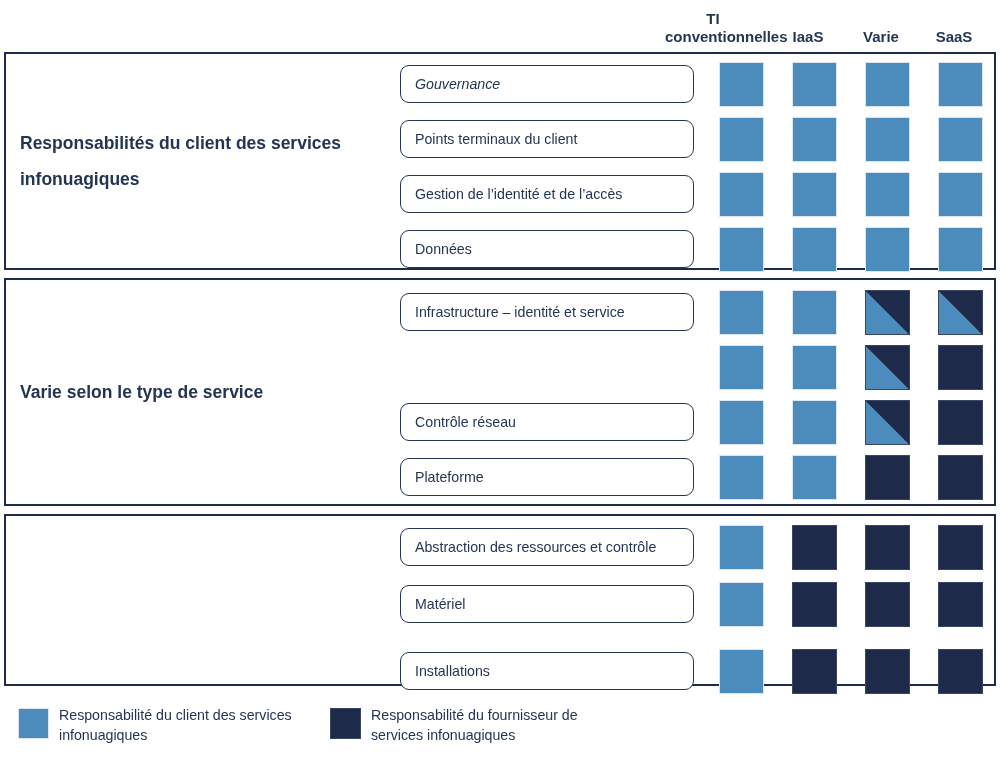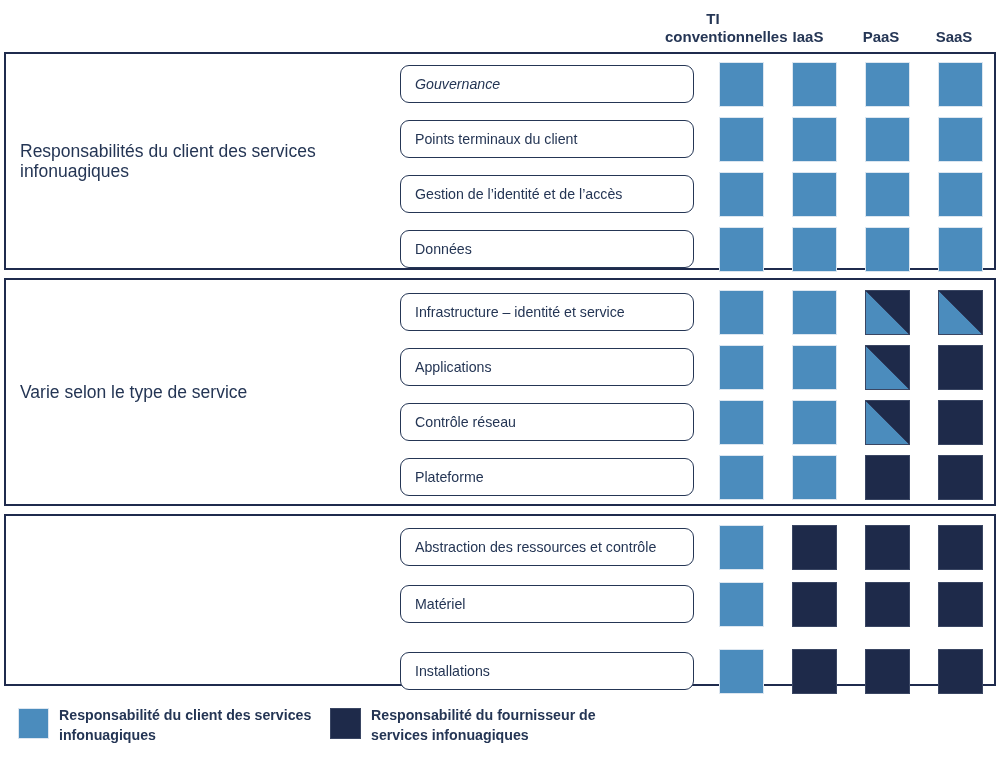--- a/index.html
+++ b/index.html
@@ -51,24 +51,25 @@
     position: relative;
     width: 100%;
     height: 100%;
   }
 
   .section-label {
     position: absolute;
     left: 14px;
     font-size: 17.5px;
     color: #243554;
-    line-height: 20px;
+    line-height: 36px;
     width: 370px;
     top: 50%;
     transform: translateY(-50%);
+    font-weight: bold;
   }
 
   
   .row {
     position: absolute;
     left: 0;
     width: 100%;
     height: 38px;
   }
 
@@ -107,21 +108,20 @@
     border-color: #3a4663;
   }
 
   
   .legend {
     position: absolute;
     left: 0;
     top: 700px;
     width: 1000px;
     height: 59px;
-    font-weight: bold;
   }
   .legend-item {
     position: absolute;
     display: flex;
     align-items: flex-start;
   }
   .legend-swatch {
     width: 31px;
     height: 31px;
     flex: 0 0 31px;
@@ -138,21 +138,21 @@
   }
 </style>
 </head>
 <body>
 
 <div id="chart-root">
 
   <div class="col-headers">
       <div class="col-header" style="left: 665px;">TI conventionnelles</div>
       <div class="col-header" style="left: 760px;">IaaS</div>
-      <div class="col-header" style="left: 833px;">PaaS</div>
+      <div class="col-header" style="left: 833px;">Varie</div>
       <div class="col-header" style="left: 906px;">SaaS</div>
     </div>
 
   <div id="sections-host">
       <div class="section" style="top: 52px; height: 218px;">
         <div class="section-inner">
           <div class="section-label">Responsabilités du client des services infonuagiques</div>
           <div class="row" style="top: 11px; font-style: italic;">
             <div class="pill">Gouvernance</div>
             <div class="cell client" style="left: 713px;"></div>
@@ -187,21 +187,20 @@
         <div class="section-inner">
           <div class="section-label">Varie selon le type de service</div>
           <div class="row" style="top: 13px;">
             <div class="pill">Infrastructure – identité et service</div>
             <div class="cell client" style="left: 713px;"></div>
             <div class="cell client" style="left: 786px;"></div>
             <div class="cell split" style="left: 859px;"></div>
             <div class="cell split" style="left: 932px;"></div>
           </div>
           <div class="row" style="top: 68px;">
-            <div class="pill">Applications</div>
             <div class="cell client" style="left: 713px;"></div>
             <div class="cell client" style="left: 786px;"></div>
             <div class="cell split" style="left: 859px;"></div>
             <div class="cell provider" style="left: 932px;"></div>
           </div>
           <div class="row" style="top: 123px;">
             <div class="pill">Contrôle réseau</div>
             <div class="cell client" style="left: 713px;"></div>
             <div class="cell client" style="left: 786px;"></div>
             <div class="cell split" style="left: 859px;"></div>

